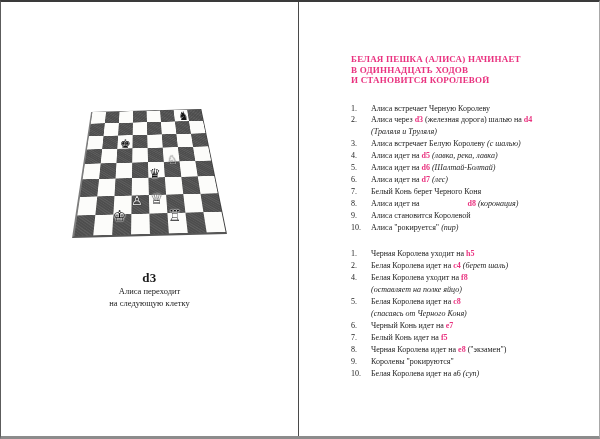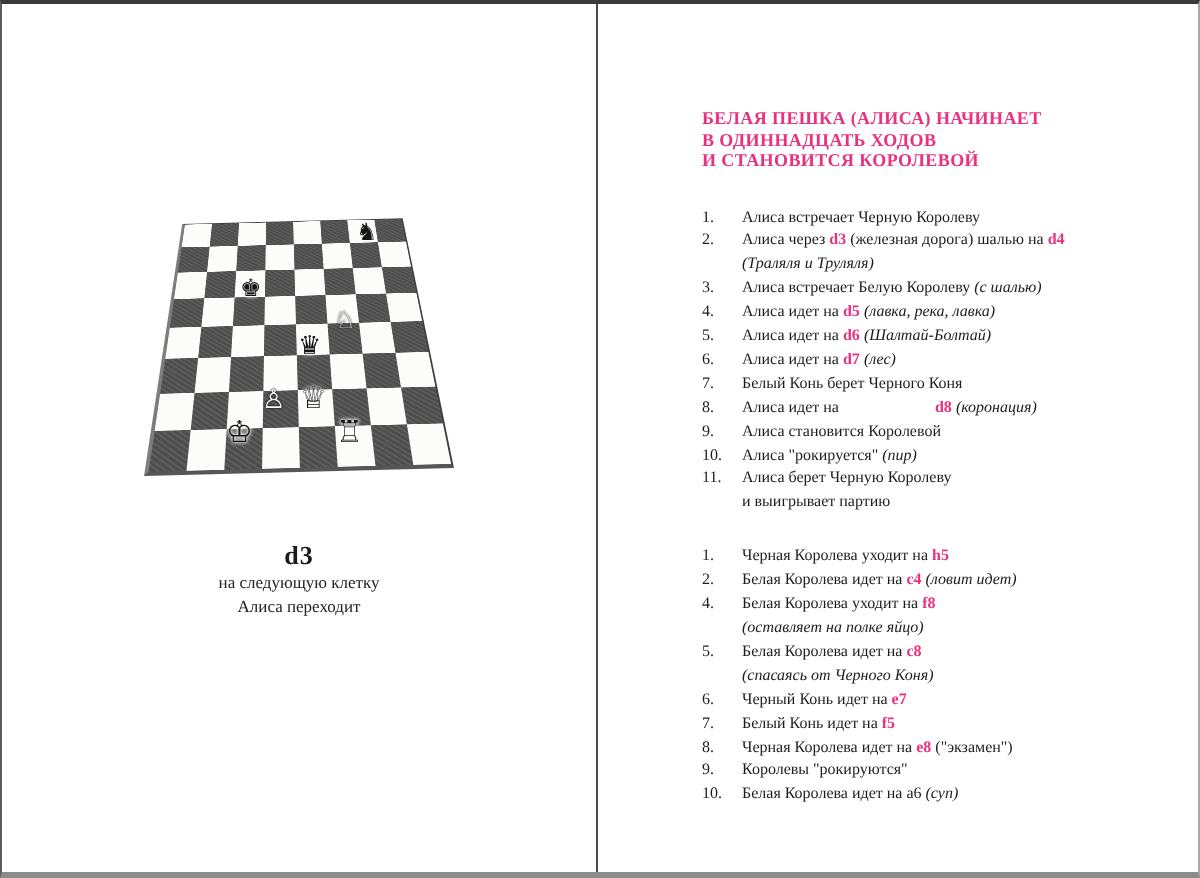--- a/index.html
+++ b/index.html
@@ -130,22 +130,22 @@
           <span class="piece light" style="left: 106px; top: 50px; font-size: 12px;">♘</span>
           <span class="piece dark" style="left: 88px; top: 63px; font-size: 13px;">♛</span>
           <span class="piece light" style="left: 70px; top: 90px; font-size: 13px;">♙</span>
           <span class="piece dark" style="left: 89px; top: 88px; font-size: 15px;">♕</span>
           <span class="piece dark" style="left: 52px; top: 105px; font-size: 15px;">♔</span>
           <span class="piece dark" style="left: 107px; top: 105px; font-size: 15px;">♖</span>
         </div>
     </div>
     <div class="caption">
       <div class="caption-code">d3</div>
+      <div class="caption-line">Алиса переходит</div>
       <div class="caption-line">на следующую клетку</div>
-      <div class="caption-line">Алиса переходит</div>
     </div>
   </div>
 
   <div class="spine"></div>
 
   <div class="page page-right">
     <div class="content">
       <div class="heading" style="color: rgb(233, 50, 127);">
           <div>БЕЛАЯ ПЕШКА (АЛИСА) НАЧИНАЕТ</div>
           <div>В ОДИННАДЦАТЬ ХОДОВ</div>
@@ -185,33 +185,29 @@
             <span class="txt"><span>Алиса идет на </span><span class="code" style="color: rgb(233, 50, 127); padding-left: 46px;">d8</span><span> </span><span class="it">(коронация)</span></span>
           </div>
           <div class="mi">
             <span class="num">9.</span>
             <span class="txt"><span>Алиса становится Королевой</span></span>
           </div>
           <div class="mi">
             <span class="num">10.</span>
             <span class="txt"><span>Алиса "рокируется" </span><span class="it">(пир)</span></span>
           </div>
-          <div class="mi">
-            <span class="num">11.</span>
-            <span class="txt"><span>Алиса берет Черную Королеву</span><br><span>и выигрывает партию</span></span>
-          </div>
         </div>
       <div class="move-list">
           <div class="mi">
             <span class="num">1.</span>
             <span class="txt"><span>Черная Королева уходит на </span><span class="code" style="color: rgb(233, 50, 127);">h5</span></span>
           </div>
           <div class="mi">
             <span class="num">2.</span>
-            <span class="txt"><span>Белая Королева идет на </span><span class="code" style="color: rgb(233, 50, 127);">c4</span><span> </span><span class="it">(ловит идет)</span></span>
+            <span class="txt"><span>Белая Королева идет на </span><span class="code" style="color: rgb(233, 50, 127);">c4</span><span> </span><span class="it">(берет шаль)</span></span>
           </div>
           <div class="mi">
             <span class="num">4.</span>
             <span class="txt"><span>Белая Королева уходит на </span><span class="code" style="color: rgb(233, 50, 127); margin-top: 24px;">f8</span><br><span class="it">(оставляет на полке яйцо)</span></span>
           </div>
           <div class="mi">
             <span class="num">5.</span>
             <span class="txt"><span>Белая Королева идет на </span><span class="code" style="color: rgb(233, 50, 127);">c8</span><br><span class="it">(спасаясь от Черного Коня)</span></span>
           </div>
           <div class="mi">

